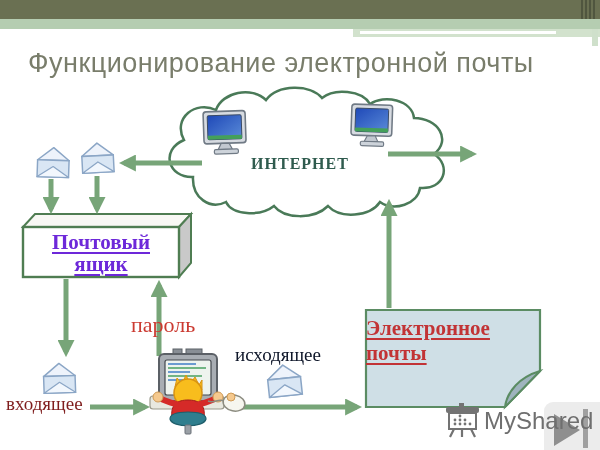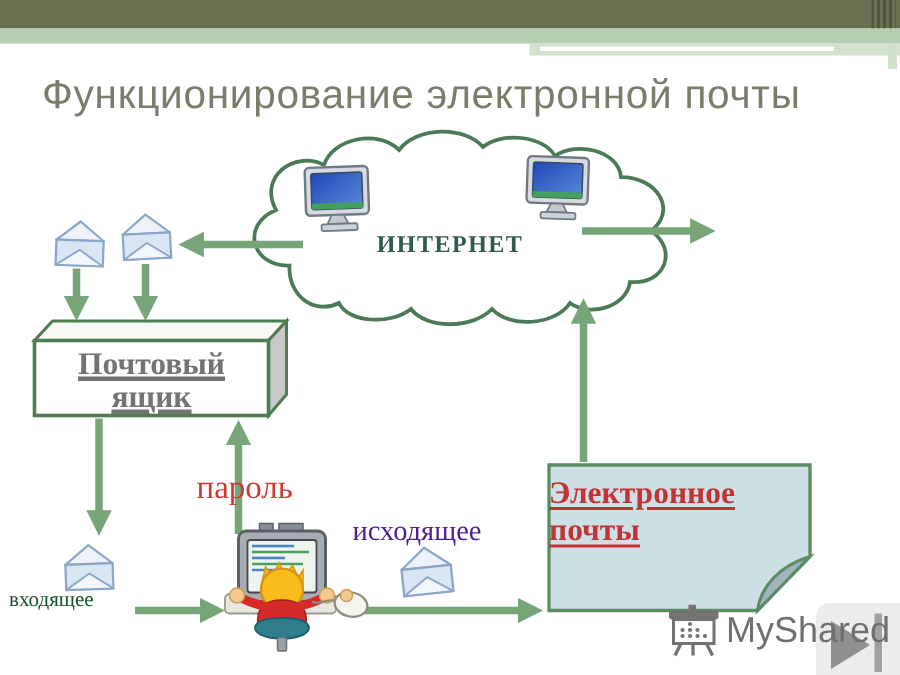--- a/index.html
+++ b/index.html
@@ -21,29 +21,29 @@
     font-family:"Liberation Sans",sans-serif;font-weight:400;
     font-size:27px;letter-spacing:.5px;color:#797d6b;z-index:2;
   }
   
   .diagram{position:absolute;left:0;top:0;z-index:1;}
   
   .lbl{position:absolute;z-index:2;line-height:1.15;}
   .lbl-internet{left:248px;top:155px;width:104px;text-align:center;
     font-weight:bold;font-size:16px;letter-spacing:1px;color:#2f5b4e;}
   .lbl-mailbox{left:23px;top:231px;width:156px;text-align:center;
-    font-weight:bold;font-size:21px;color:#737373;line-height:22px;text-decoration:underline;}
+    font-weight:bold;font-size:21px;color:#6d28d9;line-height:22px;}
   .lbl-mailbox span,.lbl-letter span{display:block;text-decoration:underline;
     text-decoration-thickness:2px;text-underline-offset:3px;}
   .lbl-letter{left:366px;top:316px;width:174px;
     font-weight:bold;font-size:21px;color:#c23335;line-height:25px;}
   .lbl-password{left:131px;top:312px;width:62px;text-align:center;
     font-size:22px;color:#cb3a31;}
-  .lbl-incoming{left:6px;top:393px;font-size:14px;color:#14532d;}
-  .lbl-outgoing{left:235px;top:344px;font-size:19px;color:#4c1d95;}
+  .lbl-incoming{left:6px;top:393px;font-size:19px;color:#7f1d1d;}
+  .lbl-outgoing{left:235px;top:344px;font-size:19px;color:#0f172a;}
   
   .watermark{position:absolute;left:445px;top:403px;z-index:4;display:flex;align-items:center;}
   .watermark-text{font-family:"Liberation Sans",sans-serif;font-size:24px;color:#6f6f6f;margin-left:3px;}
   .next-btn{position:absolute;right:0;bottom:0;width:56px;height:48px;z-index:3;
     background:#ececec;border-top-left-radius:9px;}
 </style>
 </head>
 <body>
 
 <div class="slide">

